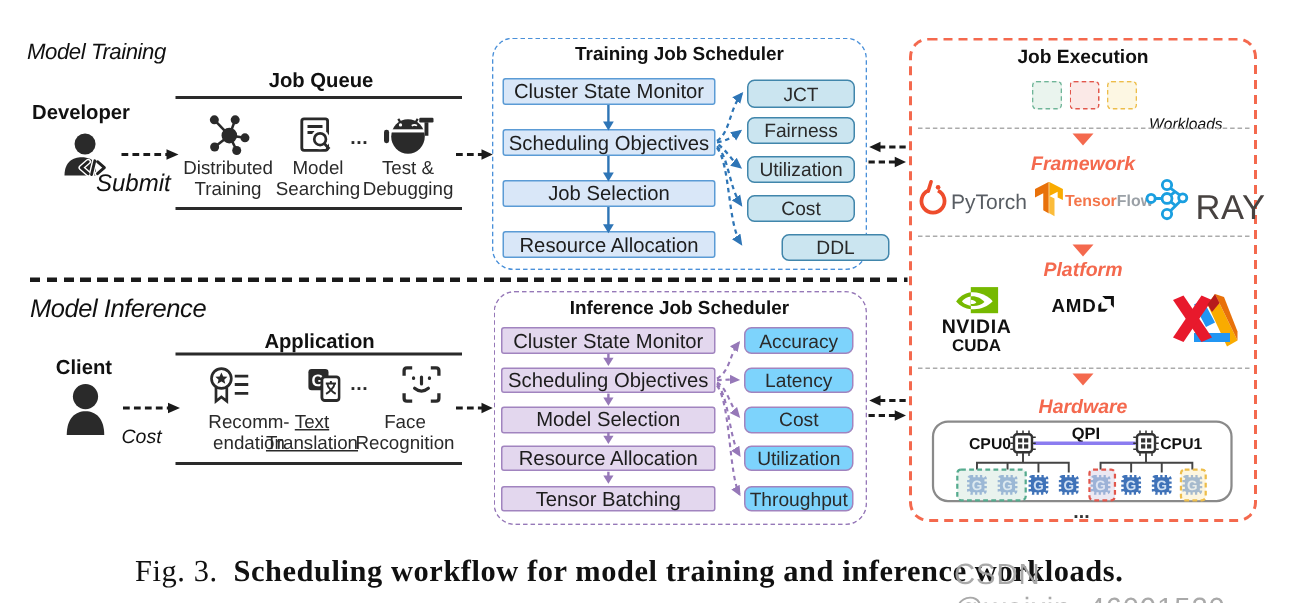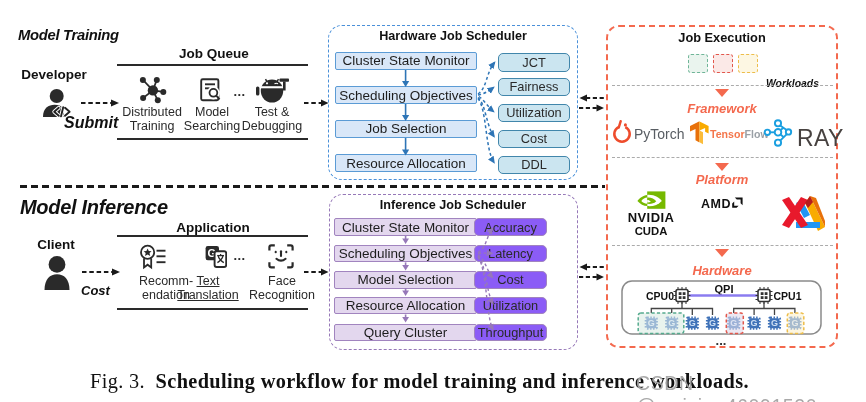--- a/index.html
+++ b/index.html
@@ -1,48 +1,48 @@
 <!DOCTYPE html>
 <html><head>
 <meta charset="utf-8">
 <style>
   html,body{margin:0;padding:0;background:#fff;}
   #wrap{position:relative;width:866px;height:402px;background:#fff;
         font-family:"Liberation Sans",sans-serif;overflow:hidden;}
   .abs{position:absolute;}
-  .bi{font-weight:bold;font-style:italic;}
+  .bi{font-weight:normal;font-style:italic;}
   .b{font-weight:bold;}
   .ctr{text-align:center;}
   .hline{position:absolute;height:2px;background:#2a2a2a;}
   .lbl{position:absolute;font-size:12.5px;line-height:13.5px;color:#2a2a2a;text-align:center;}
   .tbox{position:absolute;left:335px;width:142px;height:18px;box-sizing:border-box;
         background:#d9e7f8;border:1.4px solid #5b9bd5;border-radius:2px;
         font-size:13.5px;color:#1d1d1d;display:flex;align-items:center;justify-content:center;}
   .tpill{position:absolute;left:498px;width:72px;height:18.5px;box-sizing:border-box;
         background:#cbe5f0;border:1.4px solid #4186ab;border-radius:5px;
         font-size:12.8px;color:#2a2a2a;display:flex;align-items:center;justify-content:center;}
   .ibox{position:absolute;left:334px;width:143px;height:17.6px;box-sizing:border-box;
         background:#e3d7ee;border:1.4px solid #a184bf;border-radius:2px;
         font-size:13.5px;color:#1d1d1d;display:flex;align-items:center;justify-content:center;}
-  .ipill{position:absolute;left:474px;width:73px;height:17.6px;box-sizing:border-box;
-        background:#8b5cf6;border:1.4px solid #a184bf;border-radius:5px;
+  .ipill{position:absolute;left:496px;width:73px;height:17.6px;box-sizing:border-box;
+        background:#7dd3fc;border:1.4px solid #a184bf;border-radius:5px;
         font-size:12.8px;color:#2a2a2a;display:flex;align-items:center;justify-content:center;}
   .sep{position:absolute;left:612px;width:221px;border-top:1.4px dashed #ababab;}
   .tri{position:absolute;width:0;height:0;border-left:7px solid transparent;
        border-right:7px solid transparent;border-top:8px solid #f4694e;}
   .olbl{position:absolute;left:606px;width:232px;text-align:center;color:#f4694e;
         font-weight:bold;font-style:italic;font-size:13px;}
   .wsq{position:absolute;width:20px;height:19px;box-sizing:border-box;border-radius:3px;}
 </style>
 </head>
 <body>
 <div id="wrap">
 
   <div class="abs bi" style="left:18px;top:26.5px;font-size:14.8px;letter-spacing:-0.3px;color:#111;">Model Training</div>
-  <div class="abs bi" style="left:20px;top:195.5px;font-size:20px;letter-spacing:-0.3px;color:#111;">Model Inference</div>
+  <div class="abs bi" style="left:20px;top:195.5px;font-size:17px;letter-spacing:-0.3px;color:#111;">Model Inference</div>
 
   <div class="abs b ctr" style="left:14px;top:67px;width:80px;font-size:13.5px;color:#111;">Developer</div>
   <svg class="abs" style="left:38px;top:85px;" width="40" height="36" viewBox="0 0 40 36">
     <circle cx="18.7" cy="11" r="7" fill="#2a2a2a"></circle>
     <path d="M5 32 C5 23 10.5 19.8 16.5 19.8 C20.5 19.8 24 21.3 26 23.8 L26 32 Z" fill="#2a2a2a"></path>
     <g fill="none" stroke="#fff" stroke-width="3.8" stroke-linecap="round" stroke-linejoin="round">
       <path d="M20.8 22.8 L16.2 26.8 L20.8 30.8"></path>
       <path d="M25.2 22.2 L23 31.4"></path>
       <path d="M27 22.8 L31.6 26.8 L27 30.8"></path>
     </g>
@@ -107,32 +107,32 @@
   <div class="lbl" style="left:172px;top:106px;width:80px;">Model<br>Searching</div>
   <div class="lbl" style="left:232px;top:106px;width:80px;">Test &amp;<br>Debugging</div>
 
   <svg class="abs" style="left:303px;top:96px;" width="27" height="14" viewBox="0 0 27 14">
     <line x1="1" y1="7" x2="19" y2="7" stroke="#1a1a1a" stroke-width="2" stroke-dasharray="4.5,2.8"></line>
     <polygon points="18,3.5 25.5,7 18,10.5" fill="#1a1a1a"></polygon>
   </svg>
 
   <div class="abs" style="left:328px;top:25px;width:250px;height:155px;box-sizing:border-box;
        border:1.8px dashed #4a90d9;border-radius:14px;"></div>
-  <div class="abs b ctr" style="left:328px;top:29px;width:250px;font-size:12.6px;color:#111;">Hardware Job Scheduler</div>
+  <div class="abs b ctr" style="left:328px;top:29px;width:250px;font-size:12.6px;color:#111;">Training Job Scheduler</div>
 
   <div class="tbox" style="top:51.7px;">Cluster State Monitor</div>
   <div class="tbox" style="top:86px;">Scheduling Objectives</div>
   <div class="tbox" style="top:119.6px;">Job Selection</div>
   <div class="tbox" style="top:154.2px;">Resource Allocation</div>
 
   <div class="tpill" style="top:53px;">JCT</div>
   <div class="tpill" style="top:77.5px;">Fairness</div>
   <div class="tpill" style="top:103.5px;">Utilization</div>
   <div class="tpill" style="top:129.5px;">Cost</div>
-  <div class="tpill" style="top:155.5px;">DDL</div>
+  <div class="tpill" style="top:155.5px;margin-left:23px;">DDL</div>
 
   <svg class="abs" style="left:328px;top:25px;" width="250" height="155" viewBox="0 0 250 155">
     <g stroke="#2e75b6" stroke-width="1.6" fill="none">
       <line x1="77.6" y1="45" x2="77.6" y2="57"></line>
       <line x1="77.6" y1="79" x2="77.6" y2="91"></line>
       <line x1="77.6" y1="113" x2="77.6" y2="125.5"></line>
     </g>
     <g fill="#2e75b6">
       <polygon points="74,56 81.2,56 77.6,62"></polygon>
       <polygon points="74,90 81.2,90 77.6,96"></polygon>
@@ -212,36 +212,36 @@
     <g stroke="#2a2a2a" stroke-width="2.1" fill="none" stroke-linecap="round">
       <line x1="7.7" y1="7.9" x2="7.7" y2="8.3"></line>
       <line x1="18.3" y1="7.9" x2="18.3" y2="8.3"></line>
       <line x1="13" y1="7.3" x2="13" y2="12"></line>
       <path d="M8.4 14.8 Q13 18.6 17.6 14.8"></path>
     </g>
   </svg>
 
   <div class="lbl" style="left:126px;top:275px;width:80px;text-align:center;">Recomm-<br>endation</div>
   <div class="lbl" style="left:168px;top:275px;width:80px;text-decoration:underline;">Text<br>Translation</div>
-  <div class="lbl" style="left:242px;top:275px;width:80px;">Face<br>Recognition</div>
+  <div class="lbl" style="left:230px;top:275px;width:80px;">Face<br>Recognition</div>
 
   <svg class="abs" style="left:303px;top:265px;" width="27" height="14" viewBox="0 0 27 14">
     <line x1="1" y1="7" x2="19" y2="7" stroke="#1a1a1a" stroke-width="2" stroke-dasharray="4.5,2.8"></line>
     <polygon points="18,3.5 25.5,7 18,10.5" fill="#1a1a1a"></polygon>
   </svg>
 
   <div class="abs" style="left:328.5px;top:194px;width:249.5px;height:156px;box-sizing:border-box;
        border:1.8px dashed #9678b8;border-radius:14px;"></div>
   <div class="abs b ctr" style="left:328px;top:198px;width:250px;font-size:12.6px;color:#111;">Inference Job Scheduler</div>
 
   <div class="ibox" style="top:218.4px;">Cluster State Monitor</div>
   <div class="ibox" style="top:244.6px;">Scheduling Objectives</div>
   <div class="ibox" style="top:271.2px;">Model Selection</div>
   <div class="ibox" style="top:296.7px;">Resource Allocation</div>
-  <div class="ibox" style="top:323.6px;">Query Cluster</div>
+  <div class="ibox" style="top:323.6px;">Tensor Batching</div>
 
   <div class="ipill" style="top:218.4px;">Accuracy</div>
   <div class="ipill" style="top:244.6px;">Latency</div>
   <div class="ipill" style="top:271.2px;">Cost</div>
   <div class="ipill" style="top:296.7px;">Utilization</div>
   <div class="ipill" style="top:323.6px;">Throughput</div>
 
   <svg class="abs" style="left:328px;top:194px;" width="250" height="156" viewBox="0 0 250 156">
     <g stroke="#9678b8" stroke-width="1.6" fill="none">
       <line x1="77.6" y1="42" x2="77.6" y2="45.5"></line>

